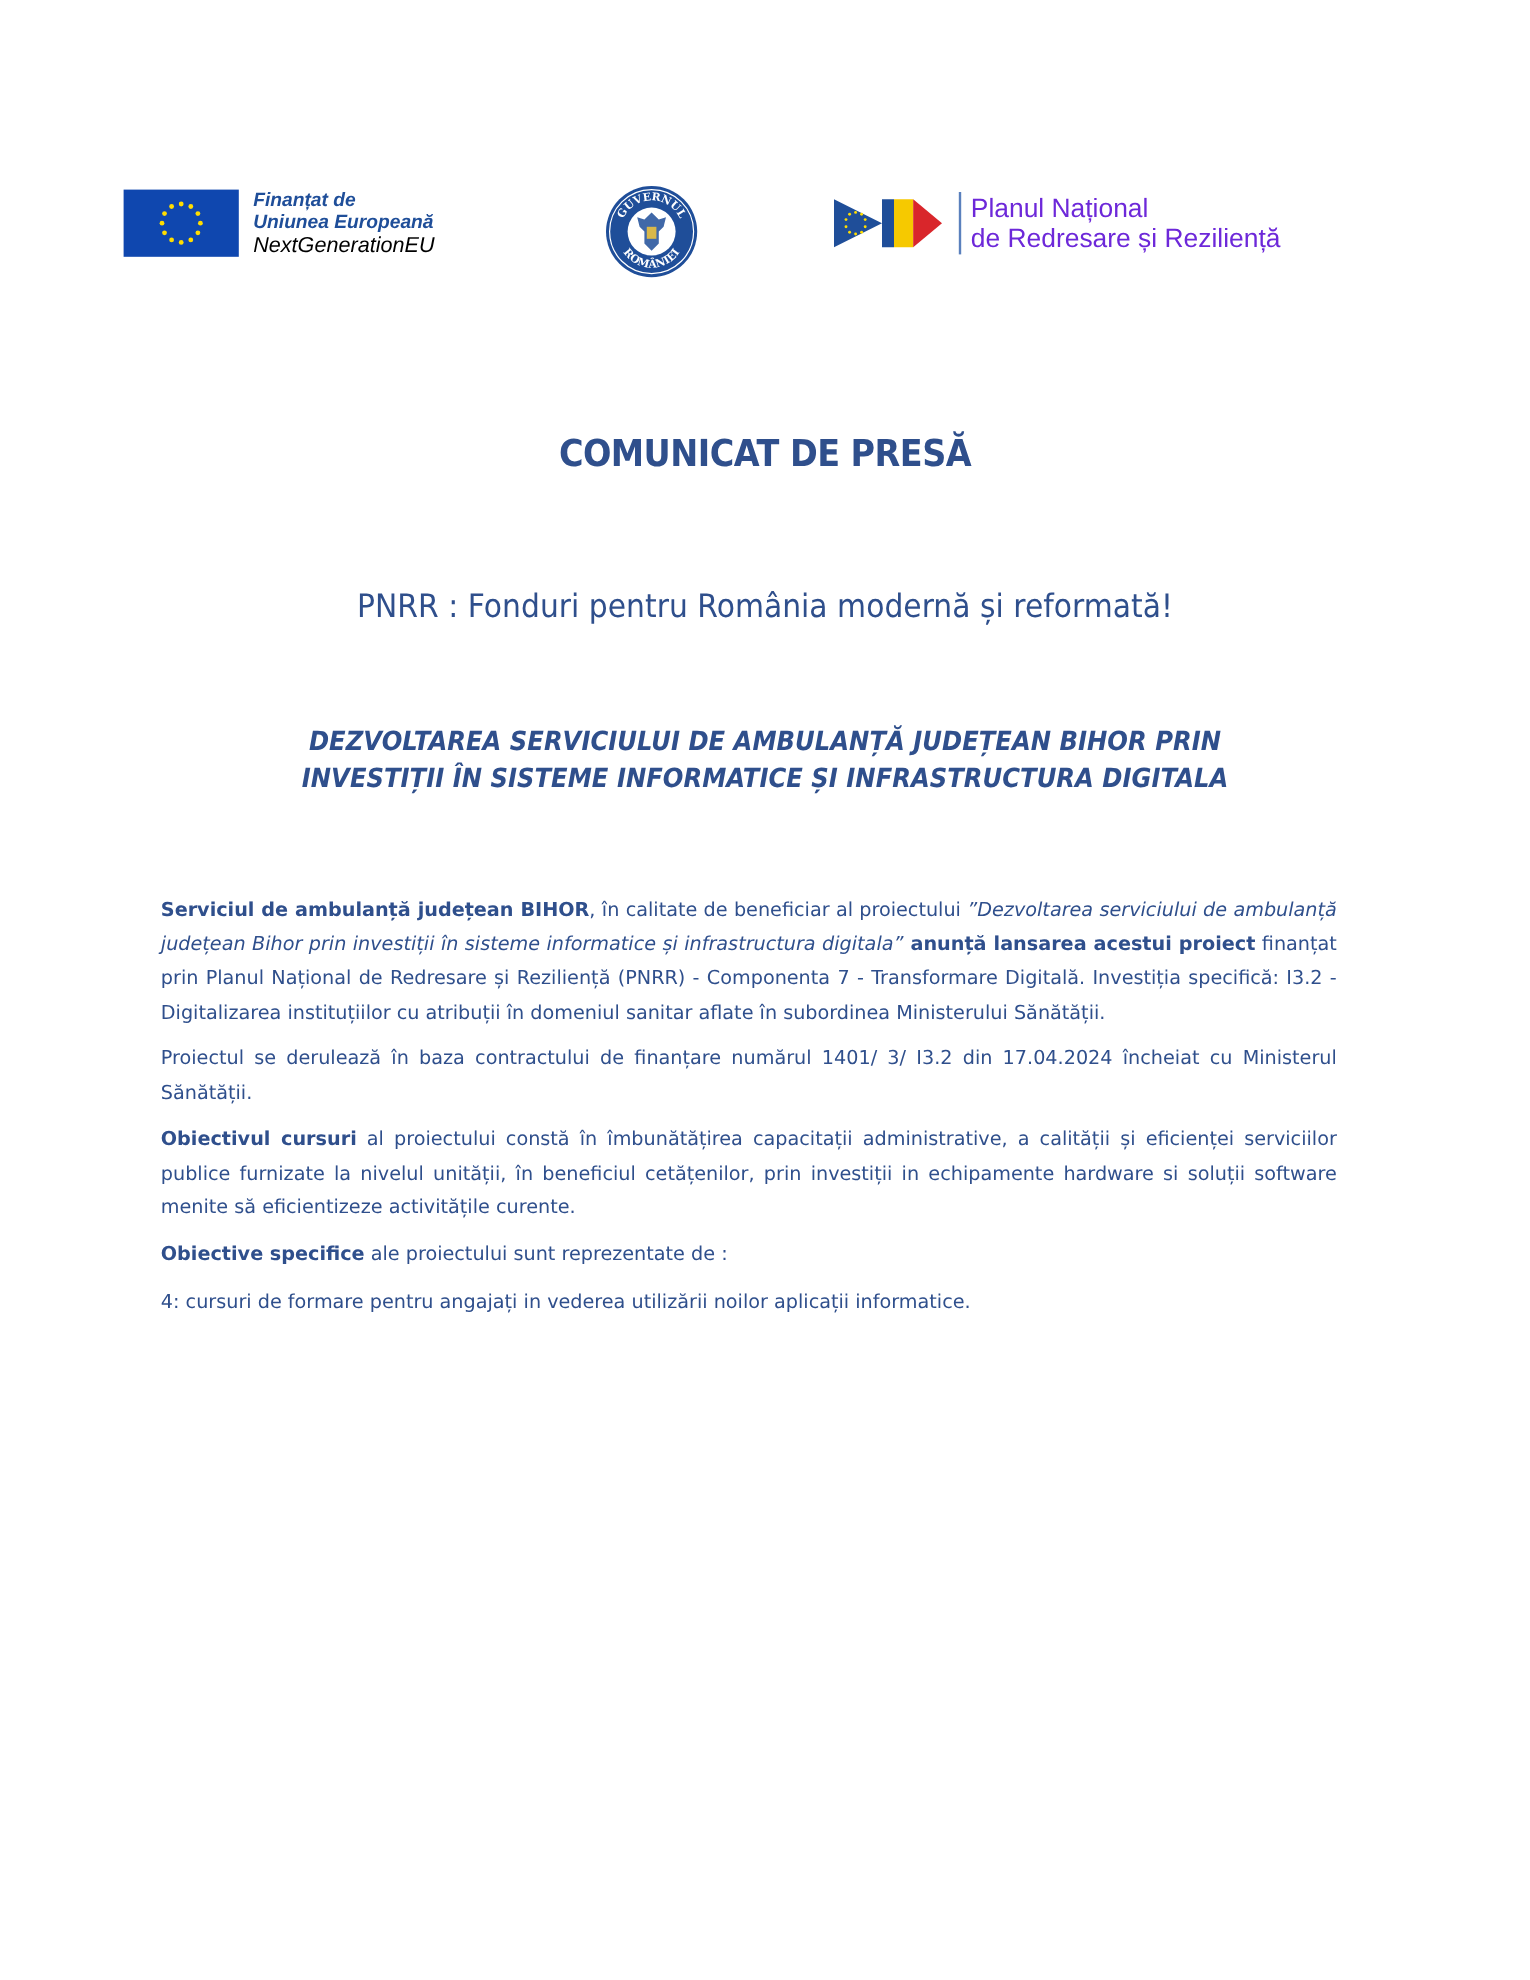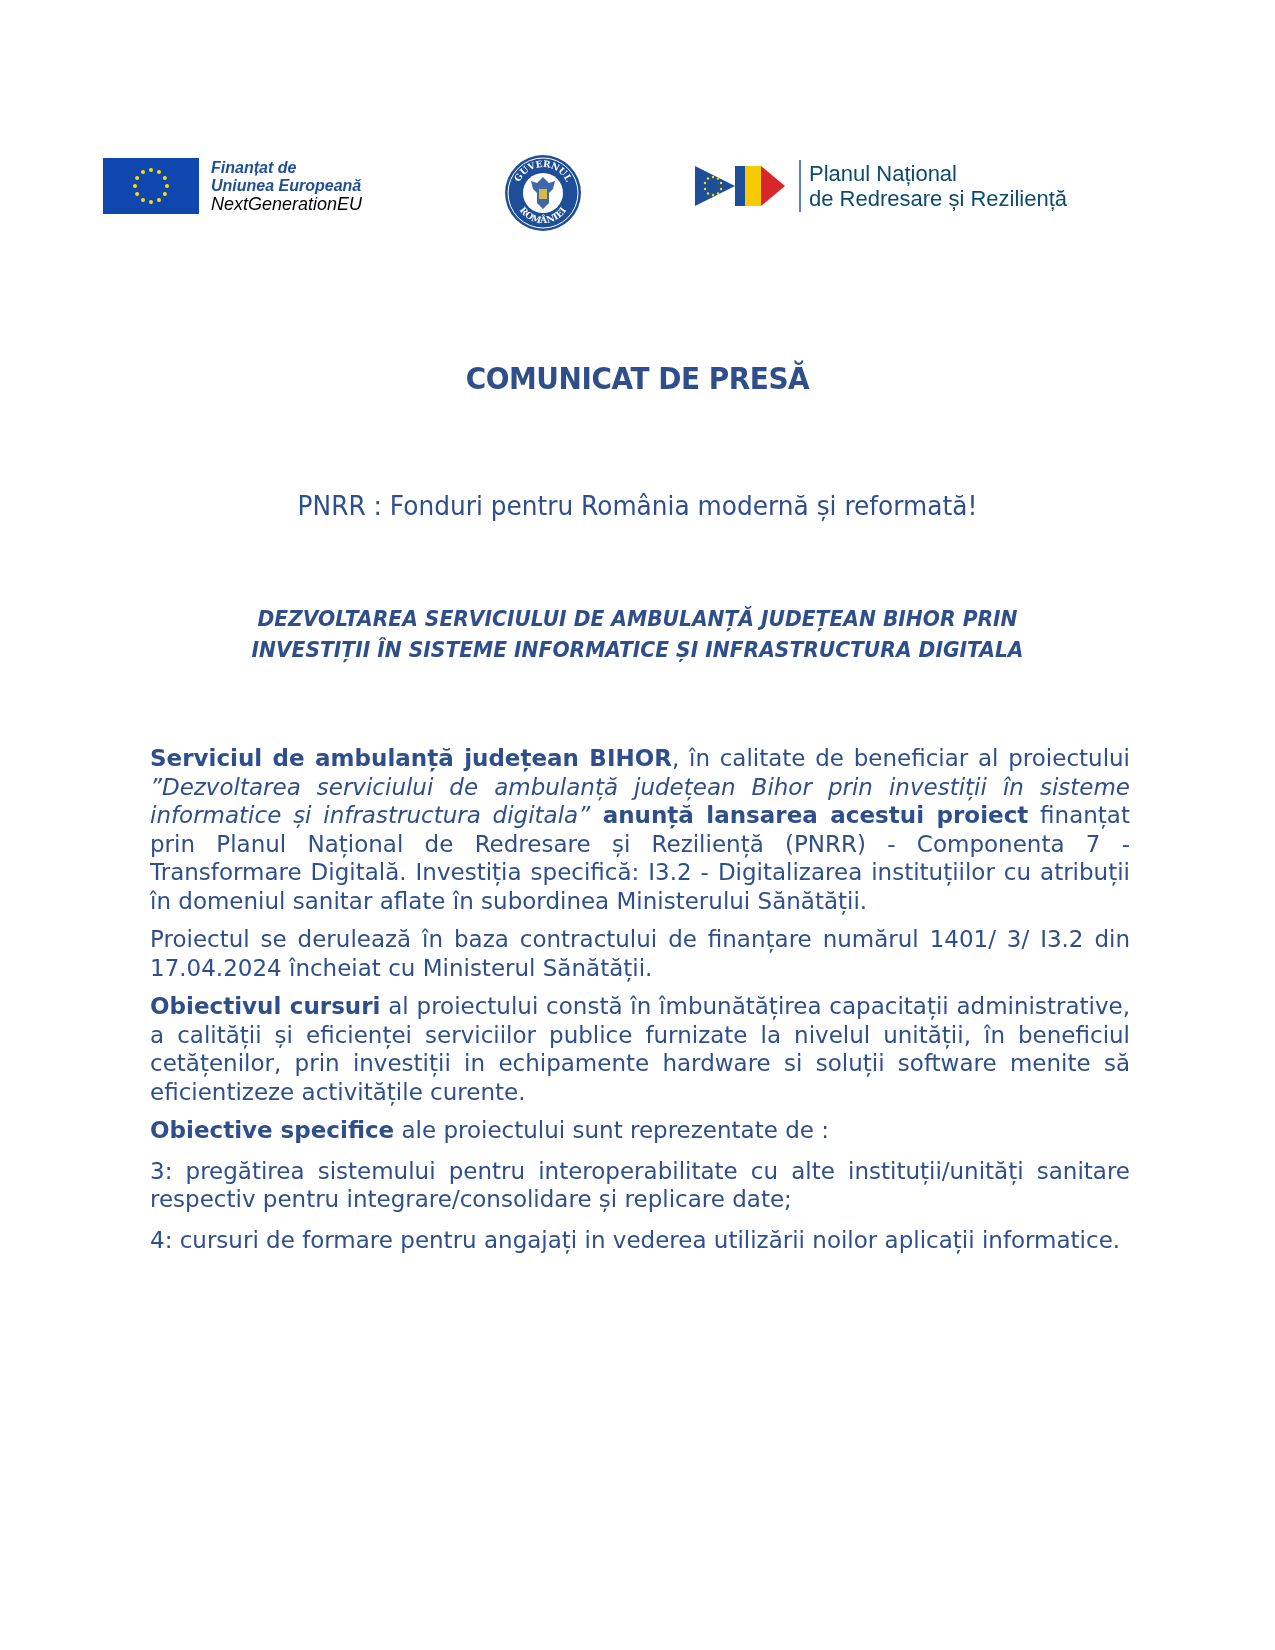--- a/index.html
+++ b/index.html
@@ -72,21 +72,21 @@
     .pnrr-sep {
       width: 2px;
       height: 52px;
       background: #5a80bd;
       margin: 0 8px 0 6px;
     }
     .pnrr-text {
       font-family: "Liberation Sans", sans-serif;
       font-size: 22px;
       line-height: 25px;
-      color: #0c4a6e;
+      color: #6d28d9;
       font-weight: 500;
     }
 
     .title {
       position: absolute;
       top: 360px;
       left: 0;
       width: 1275px;
       text-align: center;
       font-size: 31px;
@@ -115,23 +115,23 @@
       font-size: 22px;
       line-height: 31px;
       font-weight: bold;
       font-style: italic;
       color: #2f4f8c;
       transform: scaleX(0.92);
     }
     .body {
       position: absolute;
       top: 744px;
-      left: 150px;
+      left: 134px;
       width: 980px;
-      font-size: 23px;
+      font-size: 16px;
       line-height: 28.5px;
       color: #2f4f8c;
       text-align: justify;
     }
     .body p {
       margin: 0 0 10px 0;
       transform-origin: left top;
     }
     .body b { font-weight: bold; }
     .body i { font-style: italic; }
@@ -227,15 +227,14 @@
   <p>
     <b>Serviciul de ambulanță județean BIHOR</b><span>, în calitate de beneficiar al proiectului </span><i>”Dezvoltarea serviciului de ambulanță județean Bihor prin investiții în sisteme informatice și infrastructura digitala”</i><b> anunță lansarea acestui proiect</b><span> finanțat prin Planul Național de Redresare și Reziliență (PNRR) - Componenta 7 - Transformare Digitală. Investiția specifică: I3.2 - Digitalizarea instituțiilor cu atribuții în domeniul sanitar aflate în subordinea Ministerului Sănătății.</span>
   </p>
   <p>Proiectul se derulează în baza contractului de finanțare numărul 1401/ 3/ I3.2 din 17.04.2024 încheiat cu Ministerul Sănătății.</p>
   <p>
     <b>Obiectivul cursuri</b><span> al proiectului constă în îmbunătățirea capacitații administrative, a calității și eficienței serviciilor publice furnizate la nivelul unității, în beneficiul cetățenilor, prin investiții in echipamente hardware si soluții software menite să eficientizeze activitățile curente.</span>
   </p>
   <p class="gap">
     <b>Obiective specifice</b><span> ale proiectului sunt reprezentate de :</span>
   </p>
-  <p class="gap">3: pregătirea sistemului pentru interoperabilitate cu alte instituții/unități sanitare respectiv pentru integrare/consolidare și replicare date;</p>
   <p class="gap">4: cursuri de formare pentru angajați in vederea utilizării noilor aplicații informatice.</p>
 </div>
 
 </body></html>

